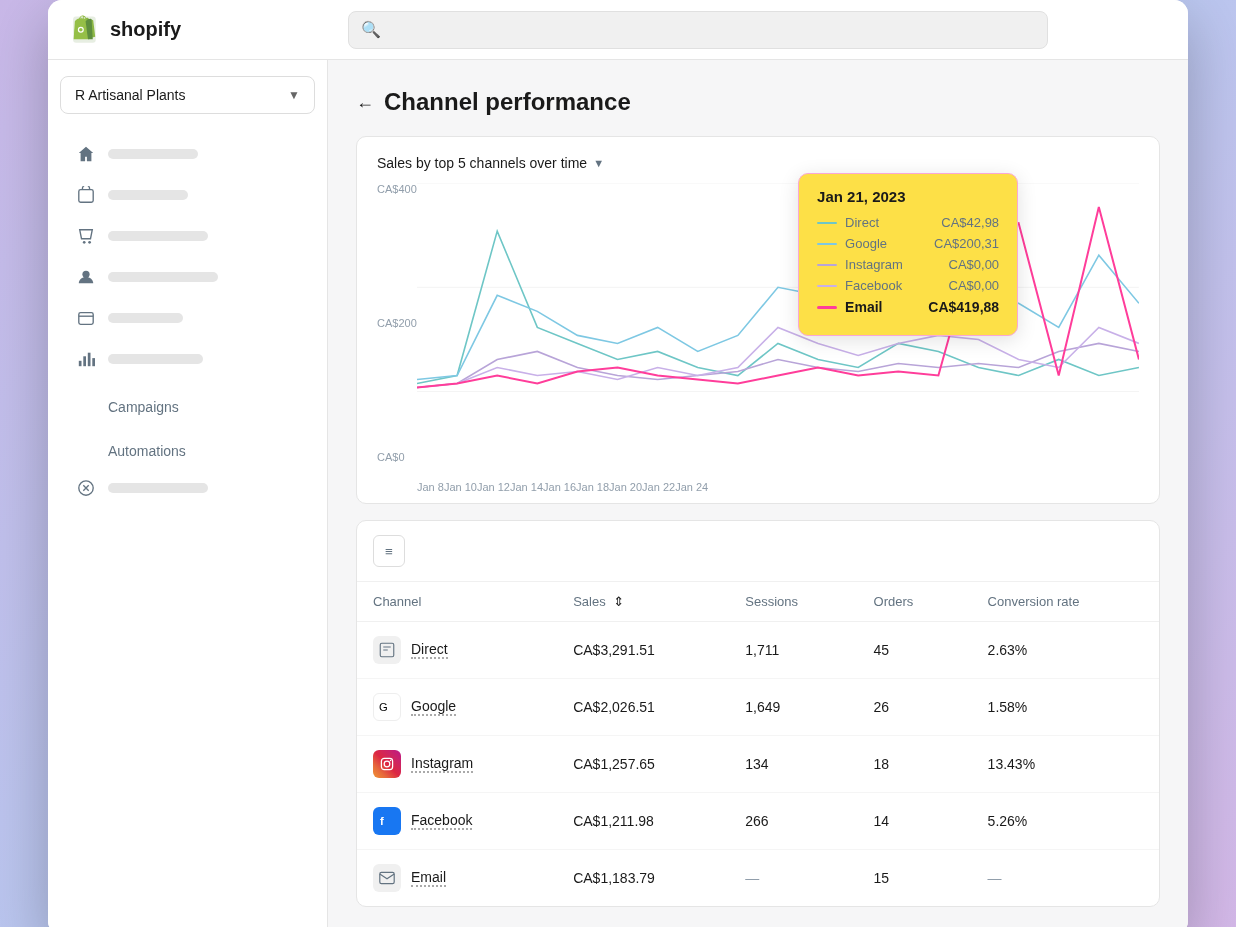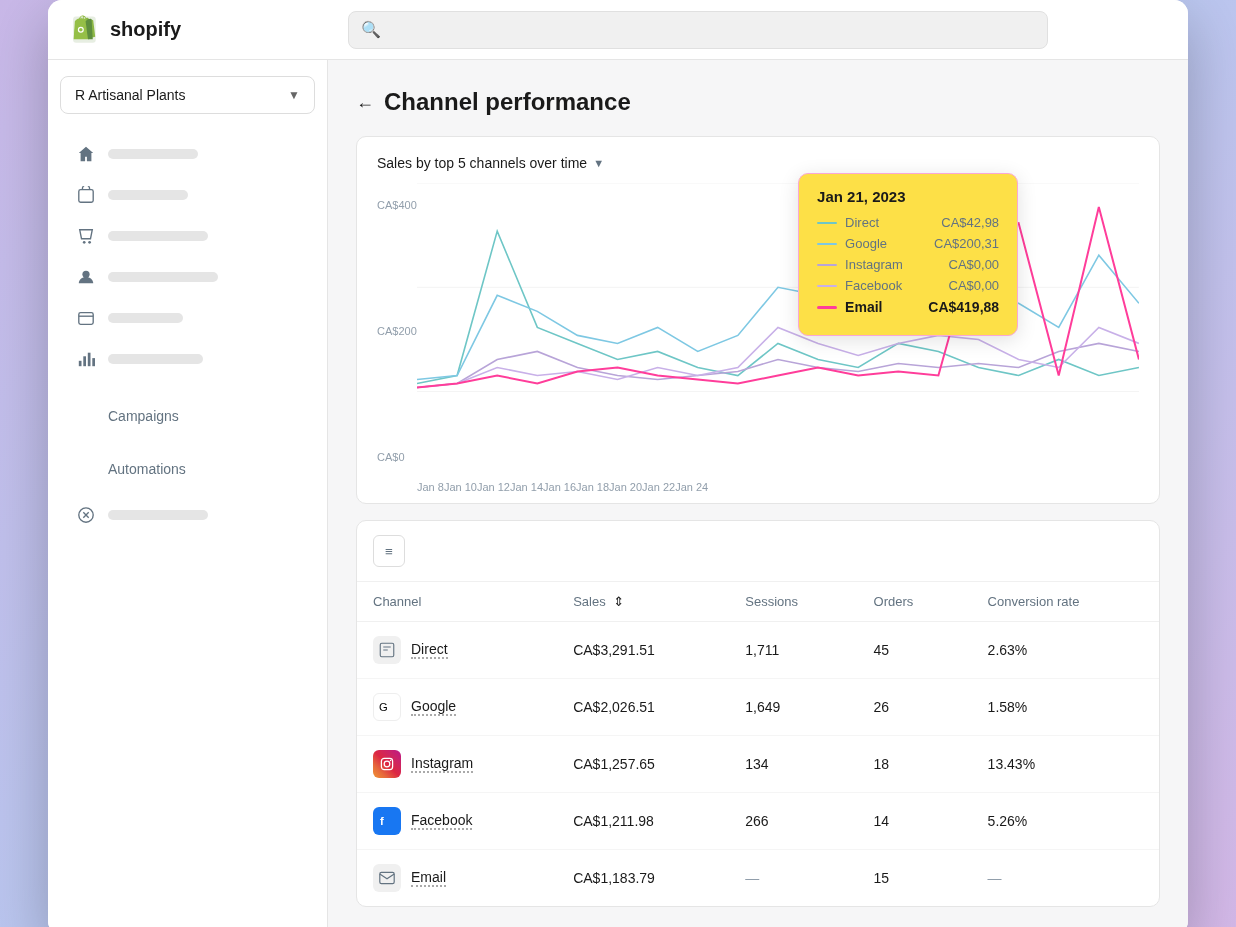--- a/index.html
+++ b/index.html
@@ -128,21 +128,21 @@
     }
     .sub-nav {
       padding-left: 52px;
     }
     .sub-nav-item {
       padding: 19px 20px 8px 0;
       cursor: pointer;
       font-size: 14px;
       color: #637381;
       border-radius: 6px;
-      margin: 10px 8px;
+      margin: 1px 8px;
     }
     
     .main {
       flex: 1;
       padding: 28px 28px 28px 28px;
       overflow-y: auto;
       background: #f6f6f7;
     }
     .page-header {
       display: flex;
@@ -181,21 +181,21 @@
     }
     .chart-dropdown-arrow { font-size: 11px; color: #637381; }
     .chart-area {
       position: relative;
       padding: 0 20px 20px;
       height: 320px;
     }
     .y-axis-labels {
       position: absolute;
       left: 20px;
-      top: 16px;
+      top: 0;
       bottom: 40px;
       display: flex;
       flex-direction: column;
       justify-content: space-between;
     }
     .y-label {
       font-size: 11px;
       color: #919eab;
     }
     .x-axis-labels {

